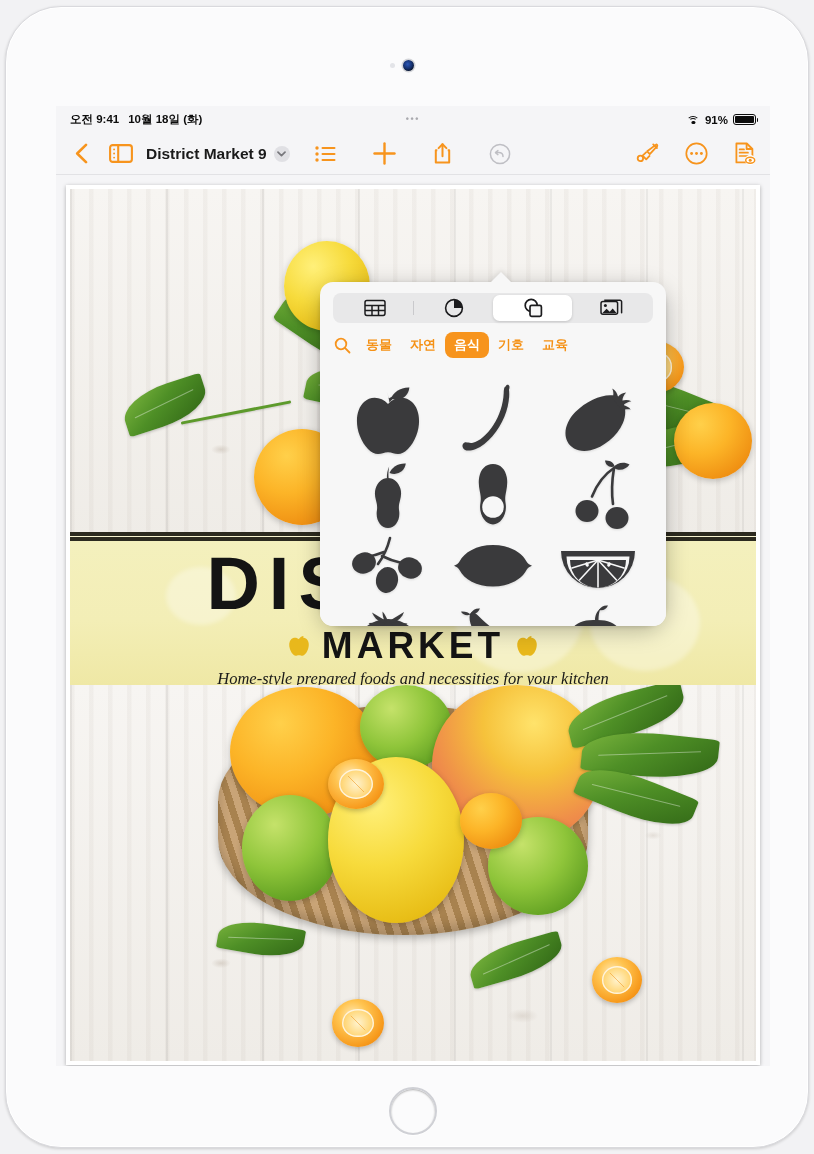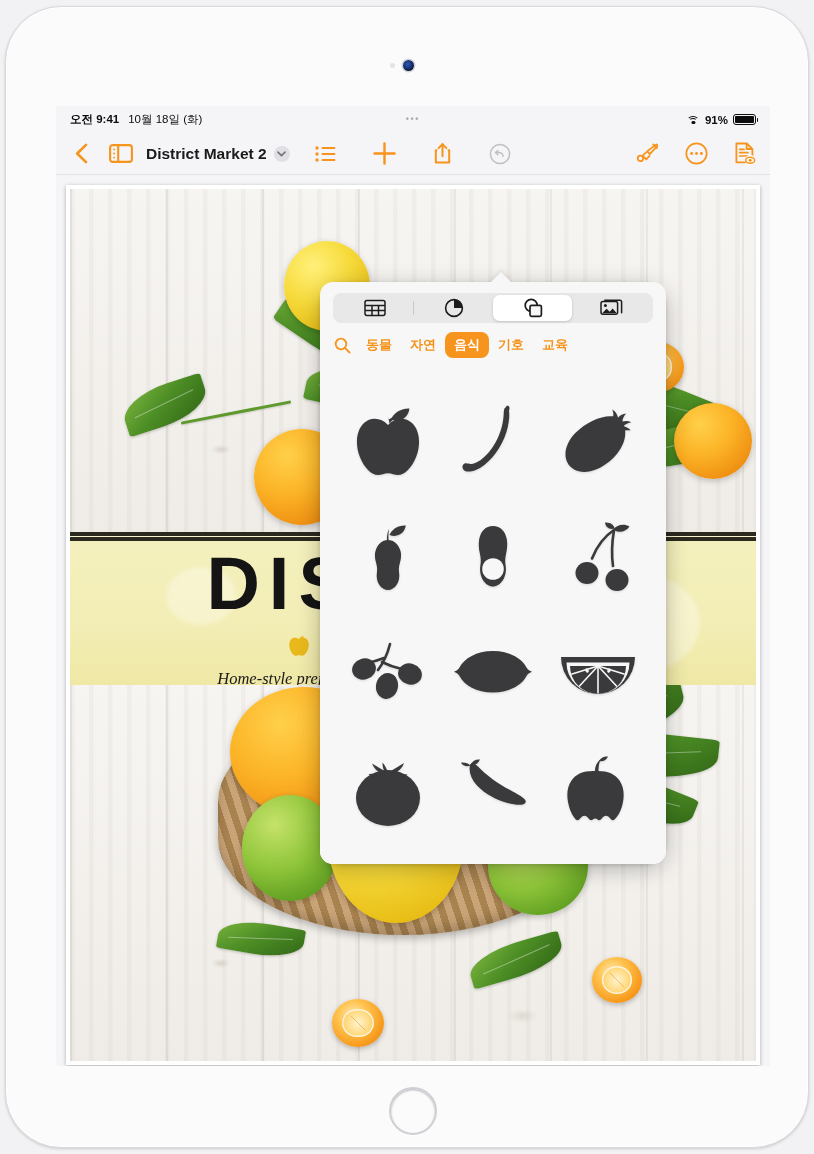--- a/index.html
+++ b/index.html
@@ -50,21 +50,21 @@
 
   
   #statusbar{
     position:relative; height:27px;
     background:#f5f5f7;
     display:flex; align-items:center;
     padding:0 14px;
     font-size:11.5px; color:#0d0d0d; font-weight:bold;gap:24px;
   }
   #status-left{ display:flex; gap:9px; align-items:center; }
-  #status-date{ font-weight:normal;text-align:right; }
+  #status-date{ font-weight:bold;text-align:right; }
   #status-grabber{
     position:absolute; left:50%; top:10px; transform:translateX(-50%);
     letter-spacing:1.6px; color:#a9a9ae; font-size:9px; line-height:6px;
   }
   #status-right{ margin-left:auto; display:flex; gap:5px; align-items:center; }
   .wifi-ico{ width:13px; height:10px; position:relative; }
   .wifi-ico i{
     position:absolute; left:50%; border:1.4px solid #0d0d0d;
     border-bottom:none; border-left-color:transparent; border-right-color:transparent;
     border-radius:50% 50% 0 0 / 100% 100% 0 0;
@@ -233,21 +233,21 @@
   #tagline{
     position:absolute; left:0; right:0; top:128px;
     text-align:center;
     font-family:"Liberation Serif", serif;
     font-style:italic; font-size:16.5px; color:#191919;
   }
 
   
   #popover{
     position:absolute; left:264px; top:176px;
-    width:346px; height:582px;
+    width:346px; height:344px;
     background:#f7f7f7;
     border-radius:22px;
     box-shadow:0 5px 22px rgba(0,0,0,.26), 0 1px 4px rgba(0,0,0,.14);
     overflow:visible;
     z-index:40;
   }
   #pop-arrow{
     position:absolute; left:170px; top:-10px;
     width:0;height:0;
     border-left:11px solid transparent;
@@ -335,21 +335,21 @@
       <div class="tb-btn" id="tb-sidebar">
         <svg width="24" height="19" viewBox="0 0 24 19">
           <rect x="1.1" y="1.1" width="21.8" height="16.8" rx="2.6" fill="none" stroke="#f7941d" stroke-width="2.1"></rect>
           <line x1="9.2" y1="1.1" x2="9.2" y2="17.9" stroke="#f7941d" stroke-width="2.1"></line>
           <circle cx="5.1" cy="5.4" r="0.95" fill="#f7941d"></circle>
           <circle cx="5.1" cy="9.5" r="0.95" fill="#f7941d"></circle>
           <circle cx="5.1" cy="13.6" r="0.95" fill="#f7941d"></circle>
         </svg>
       </div>
 
-      <div id="doc-title">District Market 2</div>
+      <div id="doc-title">District Market 9</div>
 
       <div id="title-chevron">
         <svg width="9" height="6" viewBox="0 0 9 6">
           <path d="M1 1.2 4.5 4.6 8 1.2" fill="none" stroke="#77777c" stroke-width="1.7" stroke-linecap="round" stroke-linejoin="round"></path>
         </svg>
       </div>
 
       <div id="tb-center">
         <div class="tb-btn">
           <svg width="21" height="16" viewBox="0 0 21 16">

